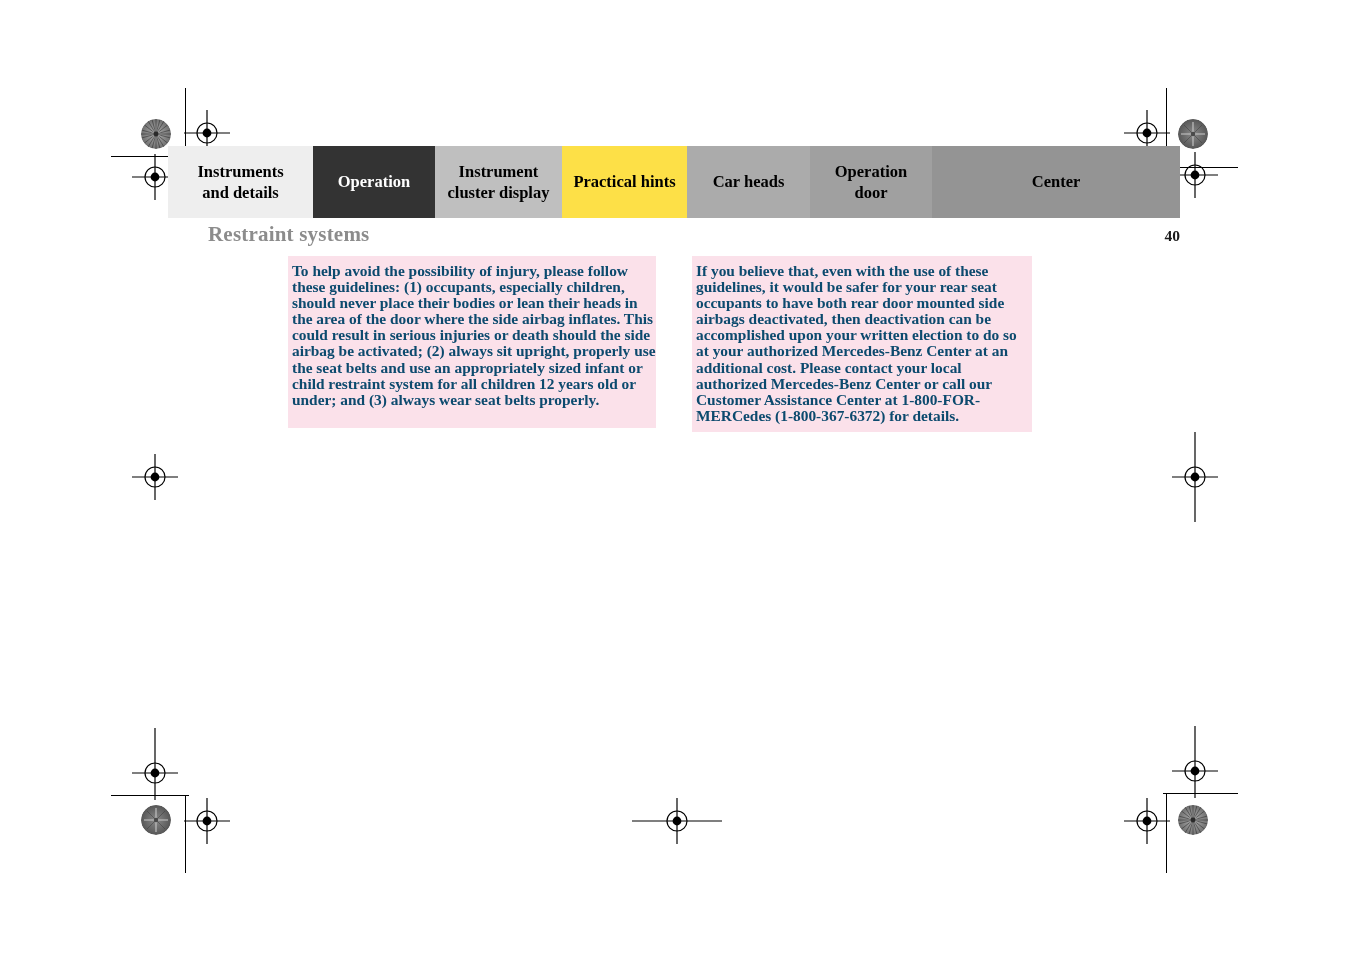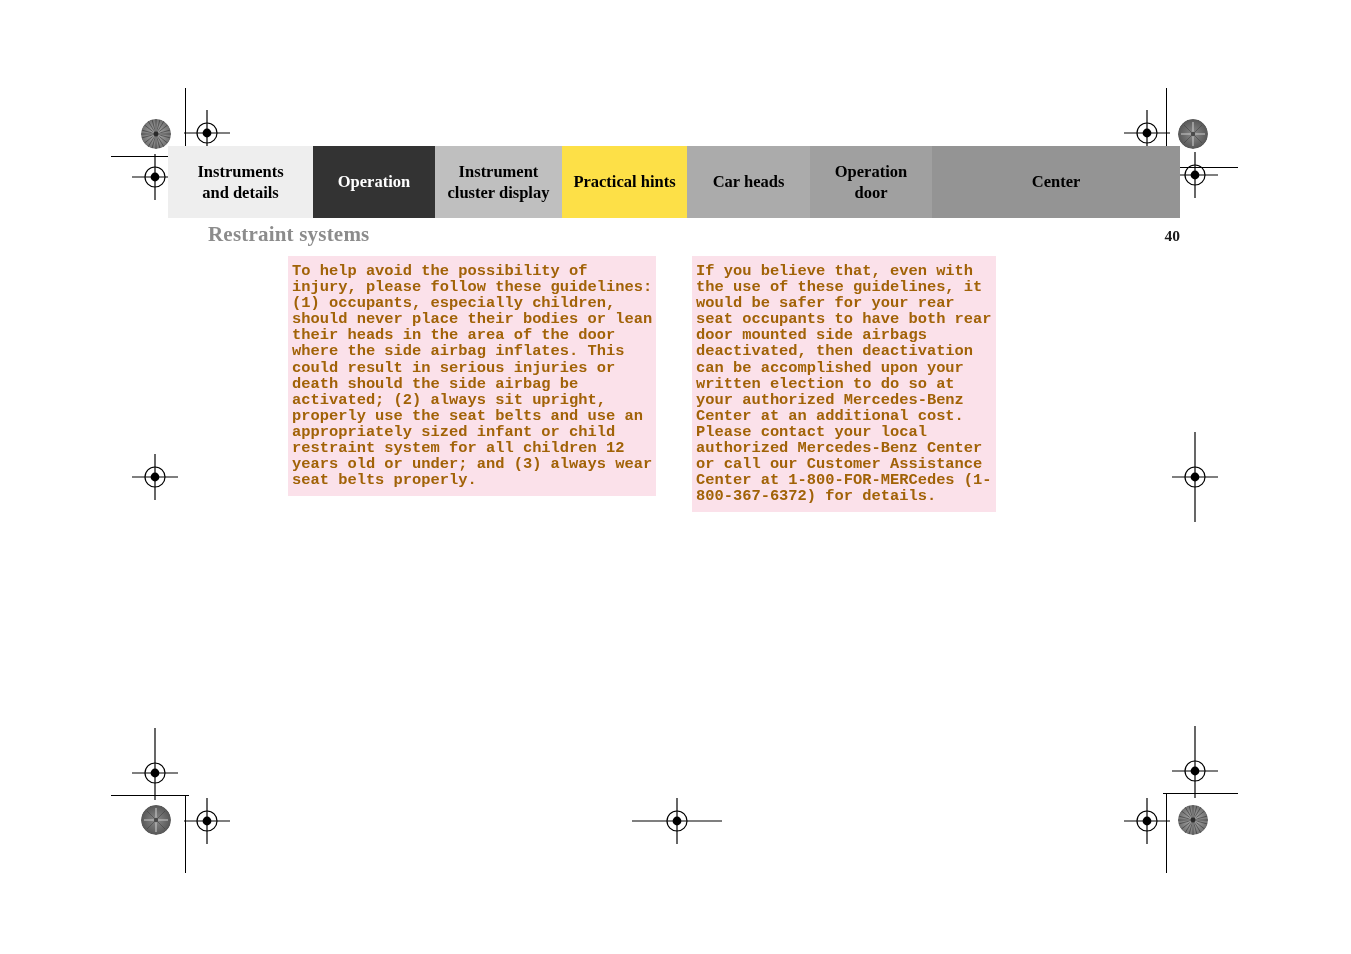--- a/index.html
+++ b/index.html
@@ -87,37 +87,37 @@
     font-family: "Liberation Serif", serif;
     font-weight: bold;
     font-size: 15.5px;
     color: #1a1a1a;
   }
 
   
   .warnbox {
     position: absolute;
     box-sizing: border-box;
-    font-family: Liberation Mono, monospace;
+    font-family: Liberation Serif, serif;
     font-weight: bold;
     font-size: 15.4px;
     line-height: 16.1px;
-    color: #a16207;
+    color: #0c4a6e;
     padding: 7px 0 8px 4px;
   }
   #warnbox-left {
     left: 288px;
     top: 256px;
     width: 368px;
     min-height: 172px;
   }
   #warnbox-right {
     left: 692px;
     top: 256px;
-    width: 304px;
+    width: 340px;
     min-height: 172px;
   }
 </style>
 </head>
 <body>
 
 <div class="trim-line trim-v" style="left:185px; top:88px; height:120px;"></div>
 <div class="trim-line trim-h" style="left:111px; top:156px; width:78px;"></div>
 
 <div class="trim-line trim-v" style="left:1166px; top:88px; height:120px;"></div>

